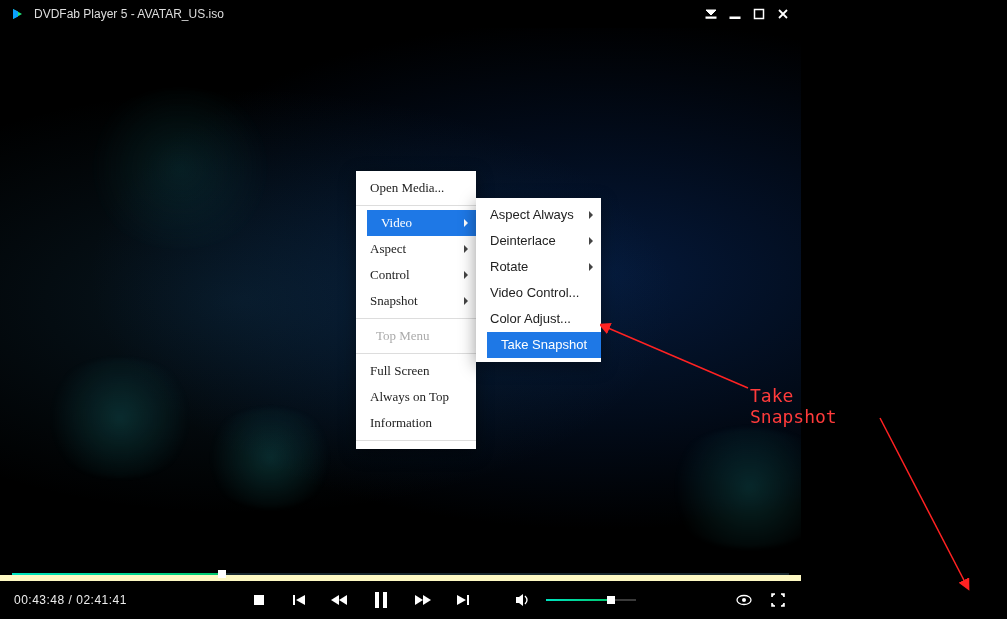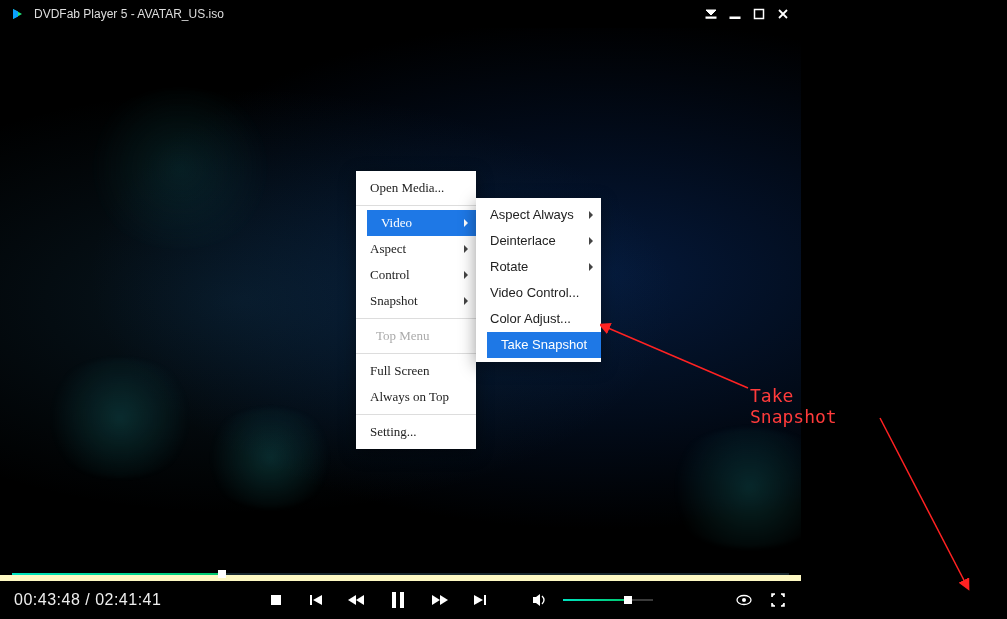--- a/index.html
+++ b/index.html
@@ -170,21 +170,21 @@
 
   
   .controls {
     position: absolute;
     left: 0; right: 0; bottom: 0;
     height: 38px;
     background: #000;
     display: flex;
     align-items: center;
     color: #eee;
-    font-size: 16px;
+    font-size: 12px;
     padding: 0 14px;
     gap: 24px;
     z-index: 30;
   }
   .time { flex: 0 0 auto; letter-spacing: 0.5px; }
   .ctrl-spacer-left { flex: 1 1 auto; }
   .ctrl-center {
     flex: 0 0 auto;
     display: flex;
     align-items: center;
@@ -285,22 +285,22 @@
       <div class="menu-sep"></div>
       <div class="menu-item has-sub highlight">Video</div>
       <div class="menu-item has-sub">Aspect</div>
       <div class="menu-item has-sub">Control</div>
       <div class="menu-item has-sub">Snapshot</div>
       <div class="menu-sep"></div>
       <div class="menu-item disabled">Top Menu</div>
       <div class="menu-sep"></div>
       <div class="menu-item">Full Screen</div>
       <div class="menu-item">Always on Top</div>
+      <div class="menu-item">Information</div>
       <div class="menu-sep"></div>
-      <div class="menu-item">Setting...</div>
     </div>
 
   <div class="menu sub" id="sub-menu">
       <div class="menu-item has-sub">Aspect Always</div>
       <div class="menu-item has-sub">Deinterlace</div>
       <div class="menu-item has-sub">Rotate</div>
       <div class="menu-item">Video Control...</div>
       <div class="menu-item">Color Adjust...</div>
       <div class="menu-item highlight">Take Snapshot</div>
     </div>

